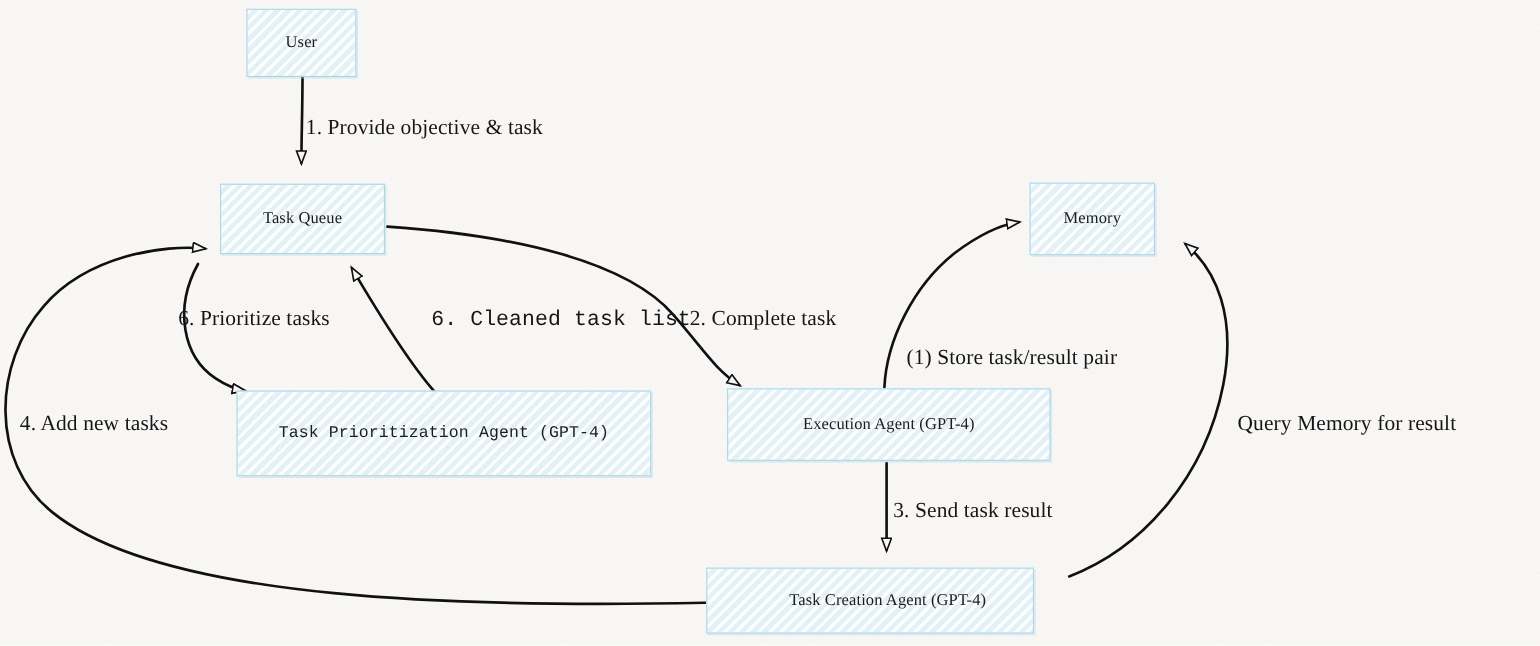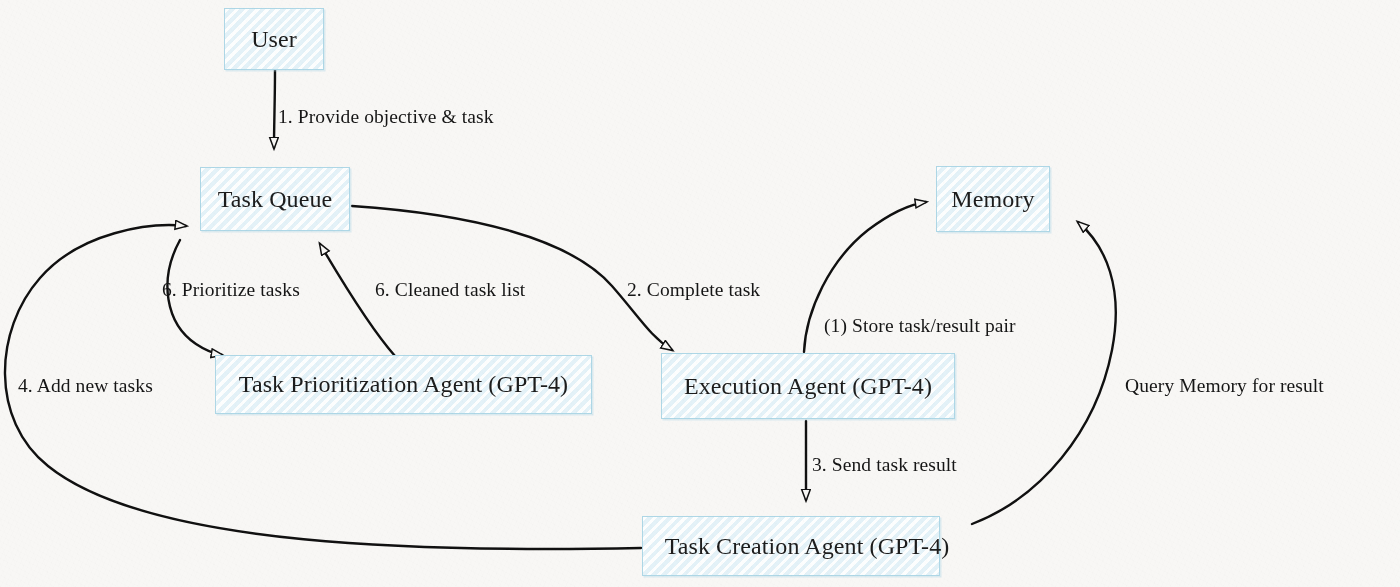--- a/index.html
+++ b/index.html
@@ -46,21 +46,21 @@
     background-color: #e4f2f8;
     background-image: repeating-linear-gradient(
         135deg,
         rgba(255,255,255,0.92) 0px,
         rgba(255,255,255,0.92) 3.2px,
         rgba(173,214,231,0.0) 3.2px,
         rgba(173,214,231,0.0) 7.2px);
     box-shadow: 1.5px 1.5px 0 rgba(174,215,230,0.40);
   }
   .node-label {
-    font-size: 24px;
+    font-size: 15px;
     letter-spacing: 0.1px;
     line-height: 1.1;
     padding: 0 6px;
     white-space: nowrap;
   }
   .edge-label {
     position: absolute;
     z-index: 5;
     color: #161616;
     font-size: 19.5px;
@@ -115,21 +115,21 @@
   </div>
 
   <div class="node" style="left:936px; top:166px; width:114px; height:66px;">
     <span class="node-label">Memory</span>
   </div>
 
   <div class="node" style="left:200px; top:167px; width:150px; height:64px;">
     <span class="node-label">Task Queue</span>
   </div>
 
-  <div class="node" style="left:215px; top:355px; width:377px; height:59px;">
+  <div class="node" style="left:215px; top:355px; width:377px; height:78px;font-family:Liberation Mono, monospace;">
     <span class="node-label">Task Prioritization Agent (GPT-4)</span>
   </div>
 
   <div class="node" style="left:661px; top:353px; width:294px; height:66px;">
     <span class="node-label">Execution Agent (GPT-4)</span>
   </div>
 
   <div class="node" style="left:642px; top:516px; width:298px; height:60px;padding-left:32px;">
     <span class="node-label">Task Creation Agent (GPT-4)</span>
   </div>
@@ -137,21 +137,21 @@
   <div class="edge-label" style="left:278px; top:105px;">1. Provide objective &amp; task</div>
 
   <div class="edge-label" style="left:627px; top:278px;">2. Complete task</div>
 
   <div class="edge-label" style="left:812px; top:453px;">3. Send task result</div>
 
   <div class="edge-label" style="left:18px; top:374px;">4. Add new tasks</div>
 
   <div class="edge-label" style="left:162px; top:278px;">6. Prioritize tasks</div>
 
-  <div class="edge-label" style="left:375px; top:278px;">6. Cleaned task list</div>
+  <div class="edge-label" style="left:392px; top:278px;font-family:Liberation Mono, monospace;">6. Cleaned task list</div>
 
   <div class="edge-label center" style="left:824px; top:264px;">
     <div>(1) Store task/result pair</div>
   </div>
 
   <div class="edge-label" style="left:1125px; top:374px;">Query Memory for result</div>
 
 </div>
 
 </body></html>

